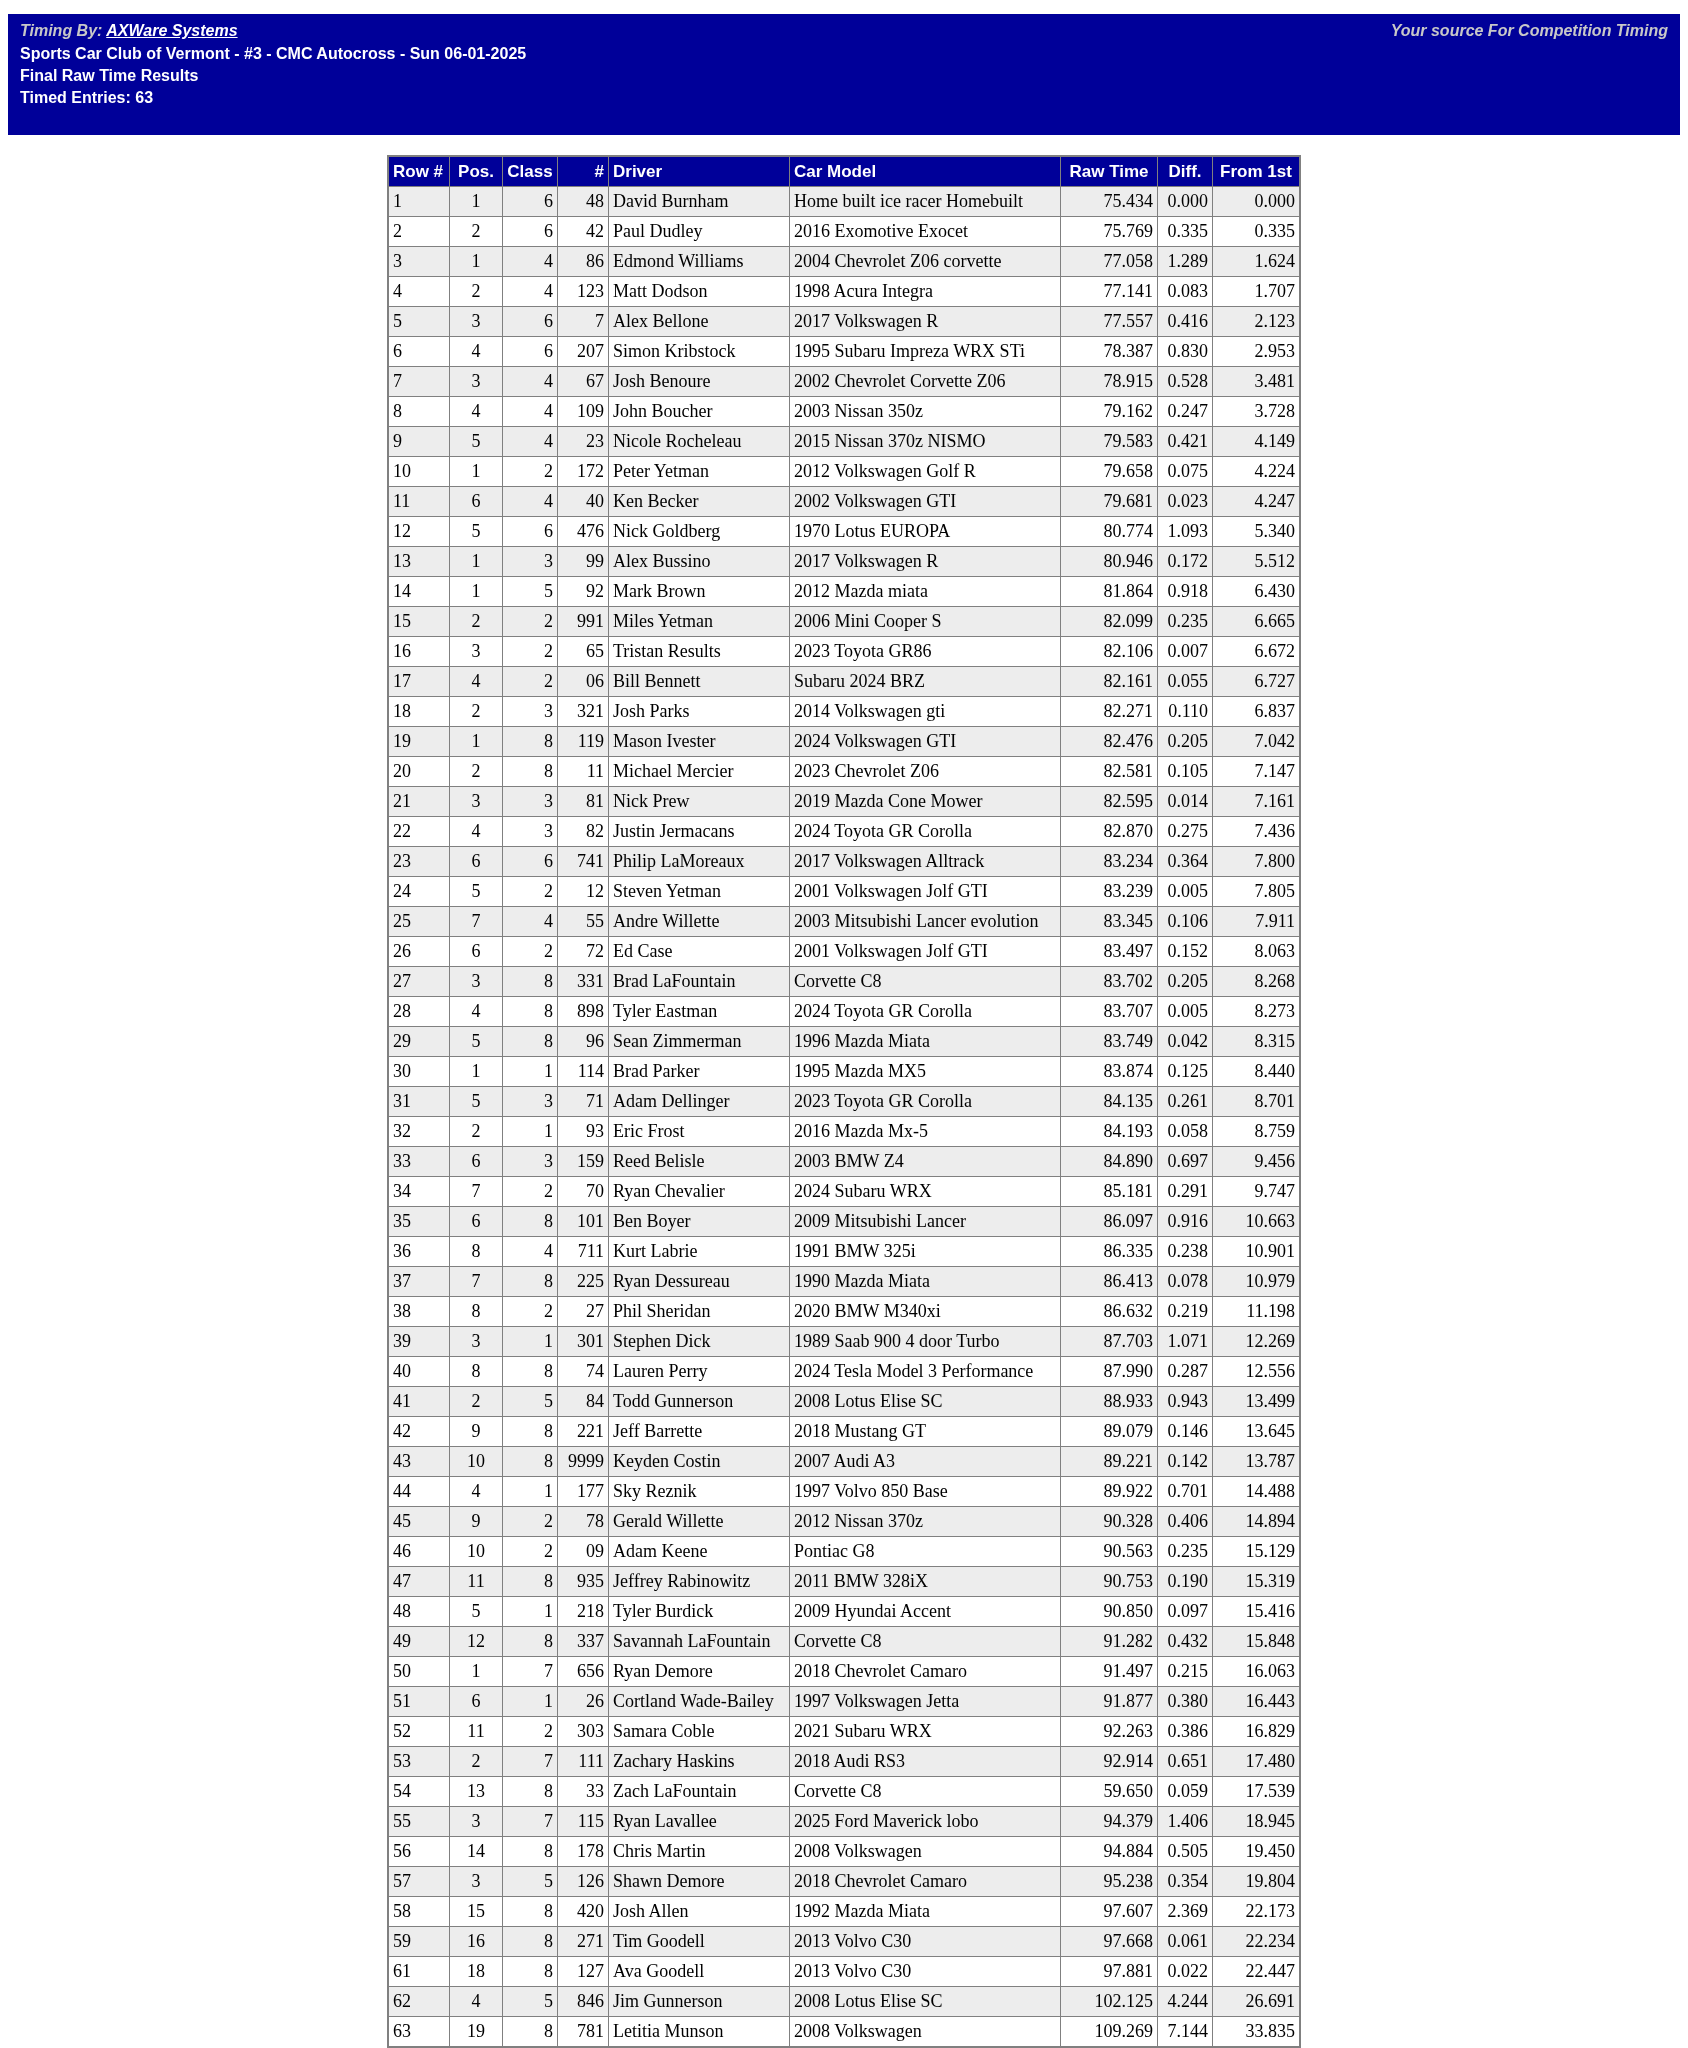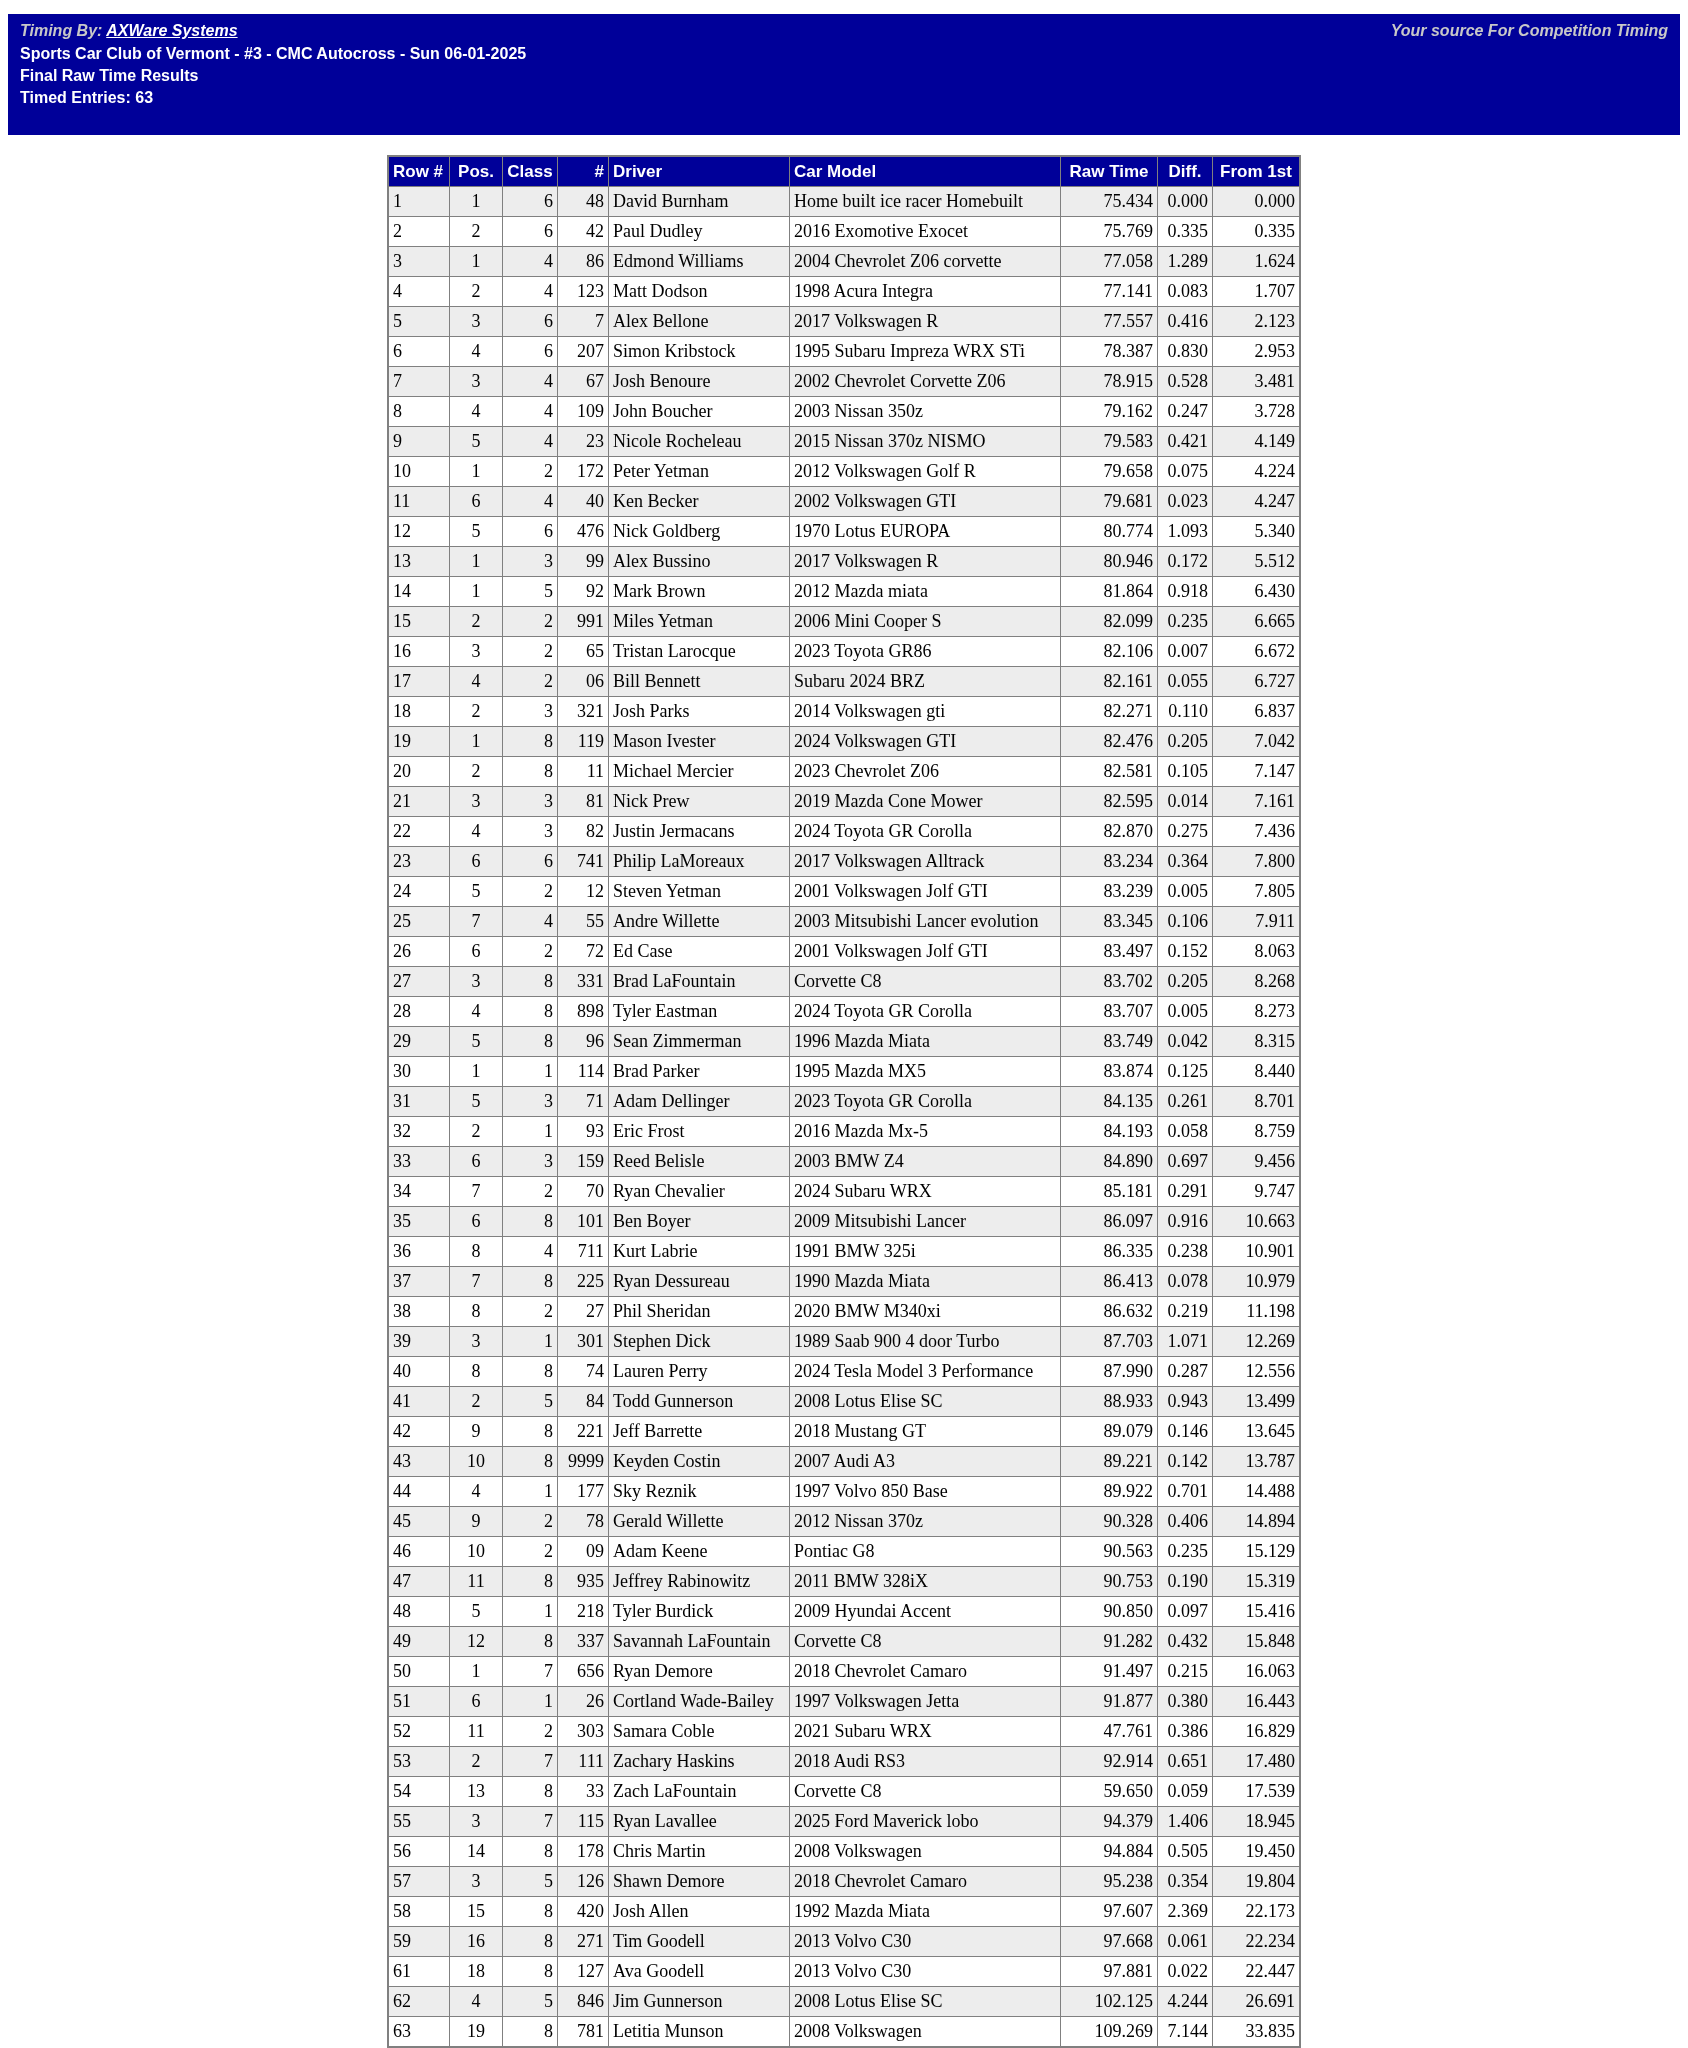--- a/index.html
+++ b/index.html
@@ -278,21 +278,21 @@
         <td class="al col-car">2006 Mini Cooper S</td>
         <td class="ar col-raw">82.099</td>
         <td class="ar col-diff">0.235</td>
         <td class="ar col-from">6.665</td>
       </tr>
       <tr>
         <td class="al col-row">16</td>
         <td class="ac col-pos">3</td>
         <td class="ar col-class">2</td>
         <td class="ar col-num">65</td>
-        <td class="al col-driver">Tristan Larocque</td>
+        <td class="al col-driver">Tristan Results</td>
         <td class="al col-car">2023 Toyota GR86</td>
         <td class="ar col-raw">82.106</td>
         <td class="ar col-diff">0.007</td>
         <td class="ar col-from">6.672</td>
       </tr>
       <tr>
         <td class="al col-row">17</td>
         <td class="ac col-pos">4</td>
         <td class="ar col-class">2</td>
         <td class="ar col-num">06</td>
@@ -676,21 +676,21 @@
         <td class="ar col-diff">0.380</td>
         <td class="ar col-from">16.443</td>
       </tr>
       <tr>
         <td class="al col-row">52</td>
         <td class="ac col-pos">11</td>
         <td class="ar col-class">2</td>
         <td class="ar col-num">303</td>
         <td class="al col-driver">Samara Coble</td>
         <td class="al col-car">2021 Subaru WRX</td>
-        <td class="ar col-raw">47.761</td>
+        <td class="ar col-raw">92.263</td>
         <td class="ar col-diff">0.386</td>
         <td class="ar col-from">16.829</td>
       </tr>
       <tr>
         <td class="al col-row">53</td>
         <td class="ac col-pos">2</td>
         <td class="ar col-class">7</td>
         <td class="ar col-num">111</td>
         <td class="al col-driver">Zachary Haskins</td>
         <td class="al col-car">2018 Audi RS3</td>

